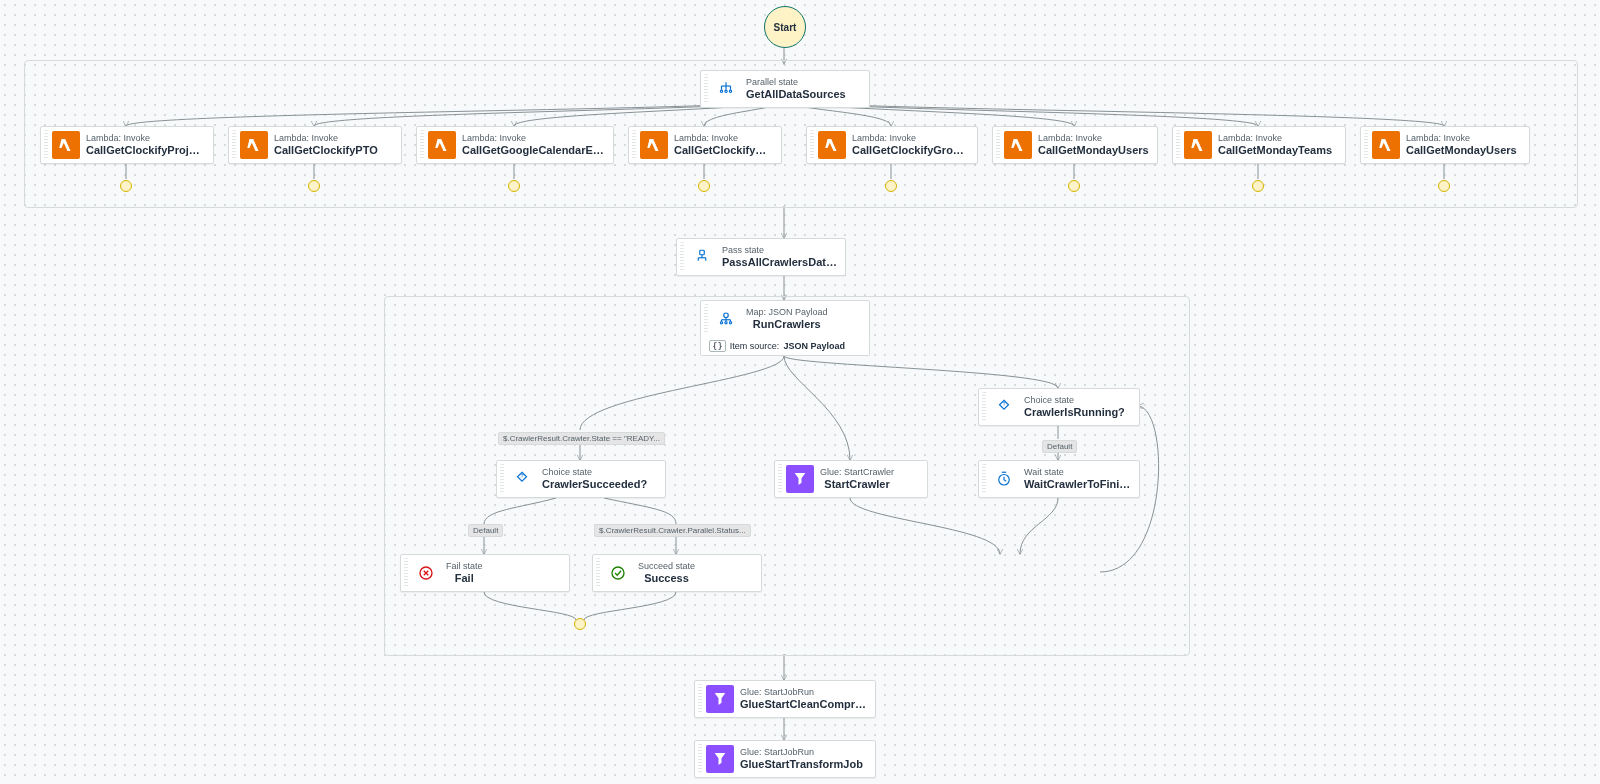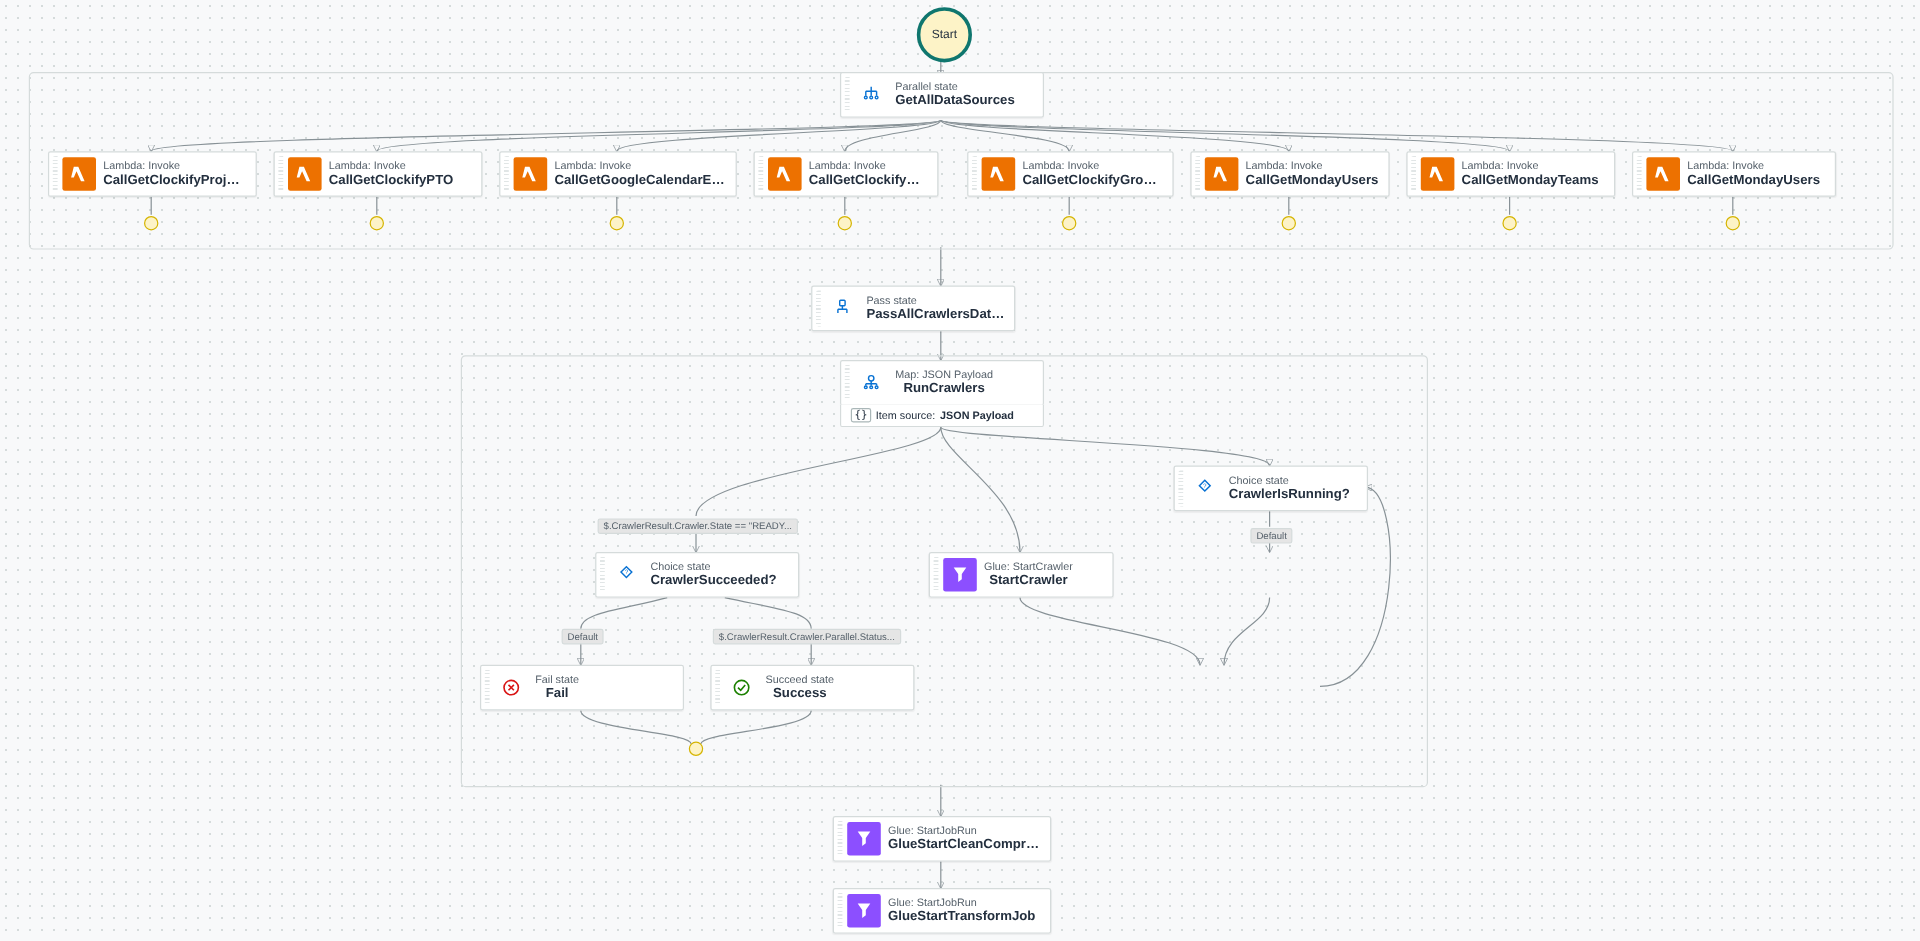--- a/index.html
+++ b/index.html
@@ -37,22 +37,22 @@
   .node .txt{display:flex;flex-direction:column;justify-content:center;padding:2px 8px 2px 2px;min-width:0;}
   .node .sup{font-size:9px;color:#55606a;line-height:11px;white-space:nowrap;overflow:hidden;text-overflow:ellipsis;}
   .node .name{font-size:11px;font-weight:700;line-height:13px;white-space:nowrap;overflow:hidden;text-overflow:ellipsis;text-align:center;}
   
   .ic-lambda{background:#ed7100;}
   .ic-glue{background:#8c4fff;}
   .ic-none{background:transparent;}
   
   .start{
     position:absolute;width:40px;height:40px;border-radius:50%;
-    background:#fdf3c7;border:3px solid #0f766e;display:flex;align-items:center;justify-content:center;
-    font-size:10px;font-weight:400;color:#232f3e;
+    background:#fdf3c7;border:1px solid #0f766e;display:flex;align-items:center;justify-content:center;
+    font-size:10px;font-weight:700;color:#232f3e;
   }
   
   .group{
     position:absolute;border:1px solid #d5dbdb;border-radius:4px;background:transparent;
   }
   
   .dot{
     position:absolute;width:10px;height:10px;border-radius:50%;
     background:#fdf3c7;border:1px solid #d5b400;
   }
@@ -134,21 +134,21 @@
 
     <line x1="784" y1="718" x2="784" y2="740" marker-end="url(#arr)"></line>
   </svg>
 
   <div class="start" style="left:764px;top:6px">
     <span>Start</span>
   </div>
 
   <div class="group" style="left:24px;top:60px;width:1552px;height:146px"></div>
 
-  <div class="node" style="left:700px;top:60px;width:168px">
+  <div class="node" style="left:700px;top:70px;width:168px">
     <div class="drag"></div>
     <div class="icon ic-none">
       <svg viewBox="0 0 24 24">
           <g stroke="#0972d3" stroke-width="1.6" fill="none">
             <path d="M12 3v5"></path>
             <path d="M6 8v5M12 8v5M18 8v5"></path>
             <path d="M6 8h12"></path>
             <circle cx="6" cy="15" r="1.5"></circle>
             <circle cx="12" cy="15" r="1.5"></circle>
             <circle cx="18" cy="15" r="1.5"></circle>
@@ -358,20 +358,36 @@
             <text x="12" y="11" text-anchor="middle" font-size="7" fill="#0972d3" stroke="none">?</text>
           </g>
         </svg>
     </div>
     <div class="txt">
         <div class="sup">Choice state</div>
         <div class="name">CrawlerIsRunning?</div>
       </div>
   </div>
 
+  <div class="node" style="left:978px;top:460px;width:160px">
+    <div class="drag"></div>
+    <div class="icon ic-none">
+      <svg viewBox="0 0 24 24">
+          <g stroke="#0972d3" stroke-width="1.6" fill="none">
+            <circle cx="12" cy="13" r="7"></circle>
+            <path d="M12 9v4l3 2"></path>
+            <path d="M9 3h6"></path>
+          </g>
+        </svg>
+    </div>
+    <div class="txt">
+        <div class="sup">Wait state</div>
+        <div class="name">WaitCrawlerToFinish</div>
+      </div>
+  </div>
 
   <div class="node" style="left:400px;top:554px;width:168px">
     <div class="drag"></div>
     <div class="icon ic-none">
       <svg viewBox="0 0 24 24">
           <g stroke="#d91515" stroke-width="1.8" fill="none">
             <circle cx="12" cy="12" r="8"></circle>
             <path d="M9 9l6 6M15 9l-6 6"></path>
           </g>
         </svg>

